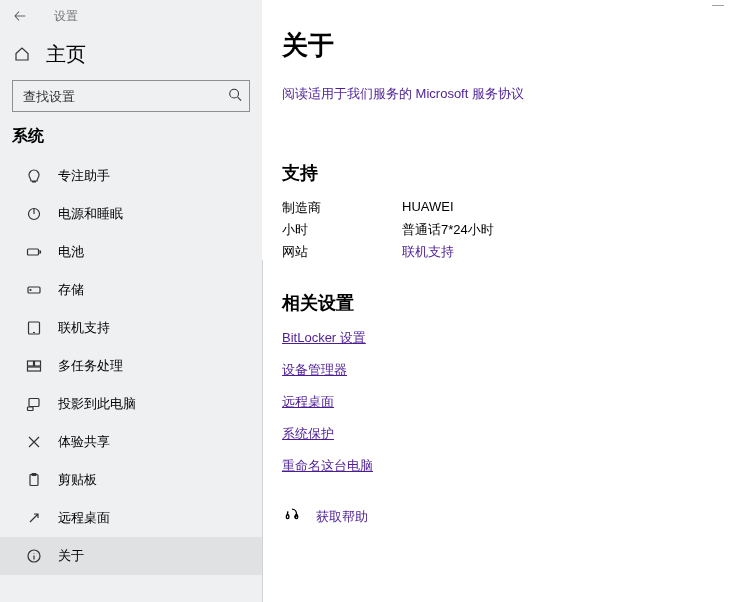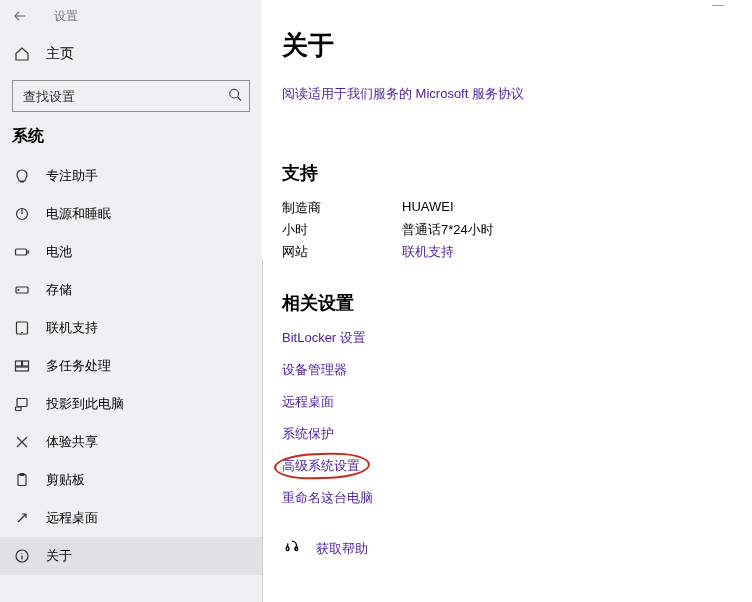--- a/index.html
+++ b/index.html
@@ -3,39 +3,39 @@
 <meta charset="utf-8">
 <style>
   html,body{margin:0;padding:0;font-family:"Segoe UI","Microsoft YaHei",sans-serif;font-size:14px;color:#000;background:#fff;}
   .window{width:752px;height:602px;display:flex;position:relative;overflow:hidden;}
   .sidebar{width:262px;height:100%;background:#eef0f1;box-sizing:border-box;overflow:hidden;position:relative;}
   .topbar{display:flex;align-items:center;height:32px;padding:0 10px;}
   .back-icon{width:20px;height:20px;display:flex;align-items:center;justify-content:center;color:#606060;}
   .topbar-title{margin-left:24px;font-size:12px;color:#737373;}
   .home-row{display:flex;align-items:center;margin:6px 0 10px 12px;height:32px;}
   .icon-cell{width:20px;height:20px;display:flex;align-items:center;justify-content:center;color:#333;}
-  .home-label{margin-left:14px;font-size:14px;}
+  .home-label{margin-left:14px;font-size:20px;}
   .search-wrap{margin:0 12px 14px 12px;position:relative;}
   .search-input{width:100%;height:32px;box-sizing:border-box;border:1px solid #909090;background:#eef0f1;padding:0 34px 0 10px;font-size:13px;outline:none;}
   .search-input::placeholder{color:#333;}
   .search-icon{position:absolute;right:8px;top:50%;transform:translateY(-50%);color:#333;}
   .cat-header{margin:0 0 10px 12px;font-size:16px;font-weight:600;}
-  .nav-item{display:flex;align-items:center;height:38px;padding-left:12px;cursor:pointer;}
+  .nav-item{display:flex;align-items:center;height:38px;padding-left:24px;cursor:pointer;}
   .nav-item.selected{background:#dfe1e3;}
   .nav-label{margin-left:14px;font-size:13px;}
   .main{flex:1;height:100%;overflow:auto;padding:18px 0 0 20px;box-sizing:border-box;position:relative;}
   .divider{position:absolute;left:262px;top:260px;bottom:0;width:1px;background:#d0d2d4;}
   h1.page-title{font-size:26px;font-weight:600;margin:10px 0 22px 0;}
   .link{color:#4c1d95;font-size:13px;display:inline-block;margin-bottom:12px;cursor:pointer;}
   .section-gap{height:46px;}
   h2.section-title{font-size:18px;font-weight:700;margin:0 0 14px 0;}
   .kv{display:flex;font-size:13px;margin-bottom:4px;}
   .kv .k{width:120px;}
   .kv .v{}
-  .related-links .link{margin-bottom:14px;}
+  .related-links .link{margin-bottom:14px;text-decoration:underline;}
   .circle-red{position:relative;display:inline-block;}
   .circle-red::after{
     content:"";position:absolute;left:-8px;right:-10px;top:-4px;bottom:-4px;
     border:2px solid #c42b1c;border-radius:50%/60%;
     transform:rotate(-2deg);pointer-events:none;
   }
   .footer-item{display:flex;align-items:center;margin-top:18px;}
   .footer-icon{width:20px;height:20px;display:flex;align-items:center;justify-content:center;margin-right:14px;}
   .min-icon{position:absolute;top:5px;right:28px;width:12px;height:1px;background:#a0a0a0;}
 </style>
@@ -196,21 +196,20 @@
           <span class="v link" style="margin-bottom:0">联机支持</span>
         </div>
       </div>
     <div style="height:26px"></div>
     <h2 class="section-title">相关设置</h2>
     <div class="related-links" id="related-links">
         <div><span class="link">BitLocker 设置</span></div>
         <div><span class="link">设备管理器</span></div>
         <div><span class="link">远程桌面</span></div>
         <div><span class="link">系统保护</span></div>
-        <div><span class="link circle-red">高级系统设置</span></div>
         <div><span class="link">重命名这台电脑</span></div>
       </div>
 
     <div class="footer-item">
       <span class="footer-icon">
         <svg width="18" height="18" viewBox="0 0 16 16" fill="none" stroke="currentColor" stroke-width="1.2">
           <path d="M8 1a4 4 0 0 1 4 4v1a2 2 0 0 1-2 2"></path>
             <path d="M4 6V5a4 4 0 0 1 .5-2"></path>
             <rect x="3" y="6" width="2.2" height="3.5" rx="1"></rect>
             <rect x="10.8" y="6" width="2.2" height="3.5" rx="1"></rect>

